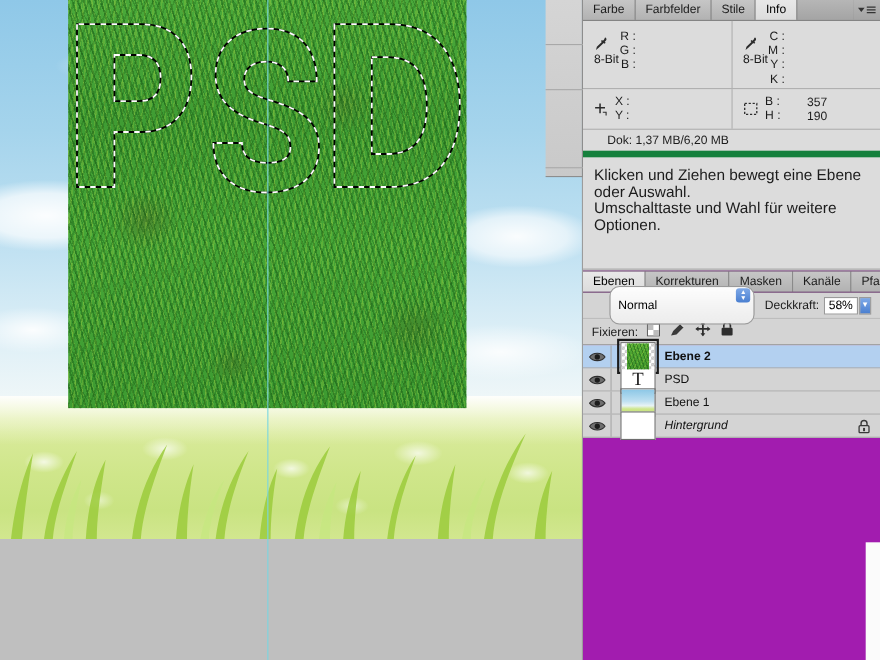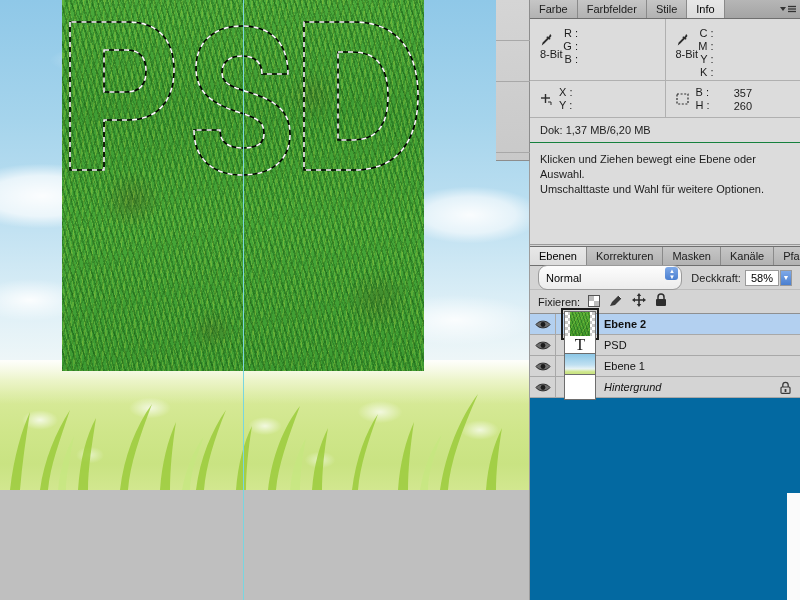--- a/index.html
+++ b/index.html
@@ -114,34 +114,34 @@
   .ro-labels { font-size: 11px; color: #1c1c1c; line-height: 13px; }
   .ro-labels div { text-align: right; width: 16px; }
   .bit { position: absolute; left: 10px; bottom: 20px; font-size: 11px; color: #1c1c1c; }
   .bit.right { left: 10px; }
   .info-coords { display: flex; height: 37px; border-bottom: 1px solid #b0b0b0; }
   .co-half { flex: 1; display: flex; align-items: center; padding-left: 10px; position: relative; }
   .co-half + .co-half { border-left: 1px solid #b0b0b0; }
   .co-labels { font-size: 11px; line-height: 13px; color: #1c1c1c; margin-left: 6px; }
   .co-vals { position: absolute; right: 48px; top: 6px; font-size: 11px; line-height: 13px;
              color: #1c1c1c; text-align: right; }
-  .info-doc { height: 25px; display: flex; align-items: center; padding-left: 10px;
-              font-size: 11px; color: #1c1c1c; border-bottom: 1px solid #15803d; }
-  .info-hint { padding: 9px 10px 0; font-size: 11px; line-height: 15px; color: #1c1c1c; }
+  .info-doc { height: 25px; display: flex; align-items: center; padding-left: 22px;
+              font-size: 11px; color: #1c1c1c; border-bottom: 6px solid #15803d; }
+  .info-hint { padding: 9px 10px 0; font-size: 14px; line-height: 15px; color: #1c1c1c; }
 
   
   #layers-panel { position: absolute; left: 0; top: 246px; width: 270px; height: 354px;
-                  background: #0369a1; border-top: 1px solid #6f6f6f; }
+                  background: #a21caf; border-top: 1px solid #6f6f6f; }
   .layer-opts { height: 24px; display: flex; align-items: center; padding: 0 8px;
                 background: #d4d4d4; border-bottom: 1px solid #bdbdbd; }
   .blend-select {
-    width: 160px; height: 25px; display: flex; align-items: center;
+    width: 160px; height: 35px; display: flex; align-items: center;
     padding-left: 7px; font-size: 11px; color: #000;
     background: linear-gradient(180deg,#fdfdfd,#ececec);
-    border: 1px solid #9a9a9a; border-radius: 9px; position: relative;
+    border: 1px solid #9a9a9a; border-radius: 9px; position: relative; margin-left: 16px;
   }
   .stepper {
     position: absolute; right: 3px; top: 1px; width: 13px; height: 13px;
     background: linear-gradient(180deg,#7ea9e8,#4a7fd0); border-radius: 3px;
     display: flex; flex-direction: column; align-items: center; justify-content: center;
     color: #fff; font-size: 6px; line-height: 6px;
   }
   .opt-label { font-size: 11px; color: #1c1c1c; margin-left: 9px; }
   .num-field {
     margin-left: 4px; width: 38px; height: 16px; background: #fff;
@@ -382,21 +382,21 @@
           <div class="co-half">
             <svg width="14" height="13" viewBox="0 0 14 13">
               <rect x="1" y="1" width="11" height="10" fill="none" stroke="#2c2c2c" stroke-width="1.2" stroke-dasharray="2 1.6"></rect>
             </svg>
             <div class="co-labels">
               <div>B :</div>
               <div>H :</div>
             </div>
             <div class="co-vals">
               <div>357</div>
-              <div>260</div>
+              <div>190</div>
             </div>
           </div>
         </div>
 
         <div class="info-doc">Dok: 1,37 MB/6,20 MB</div>
 
         <div class="info-hint">
           <div>Klicken und Ziehen bewegt eine Ebene oder Auswahl.</div>
           <div>Umschalttaste und Wahl für weitere Optionen.</div>
         </div>

